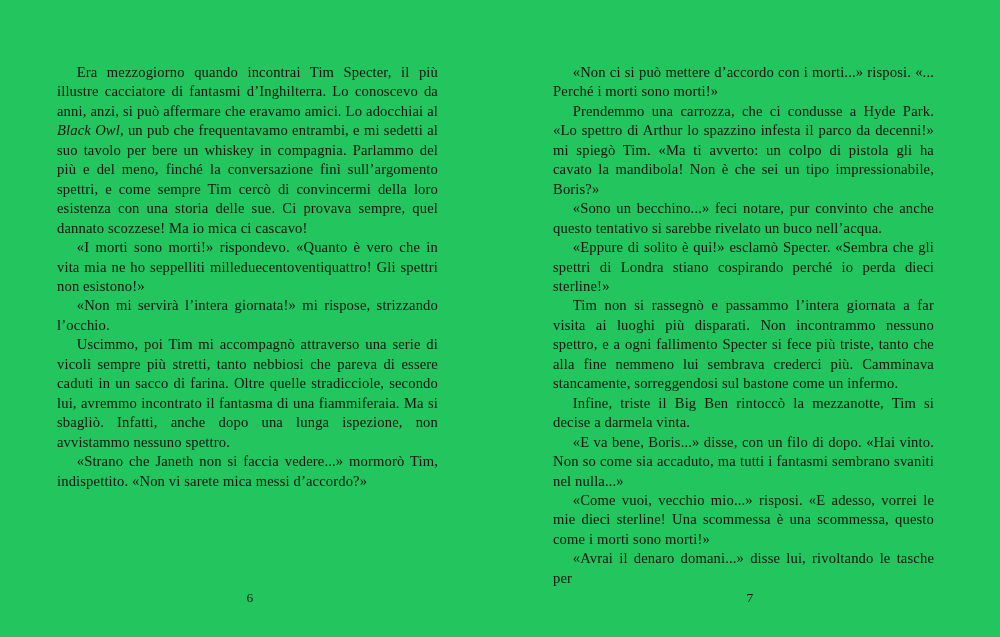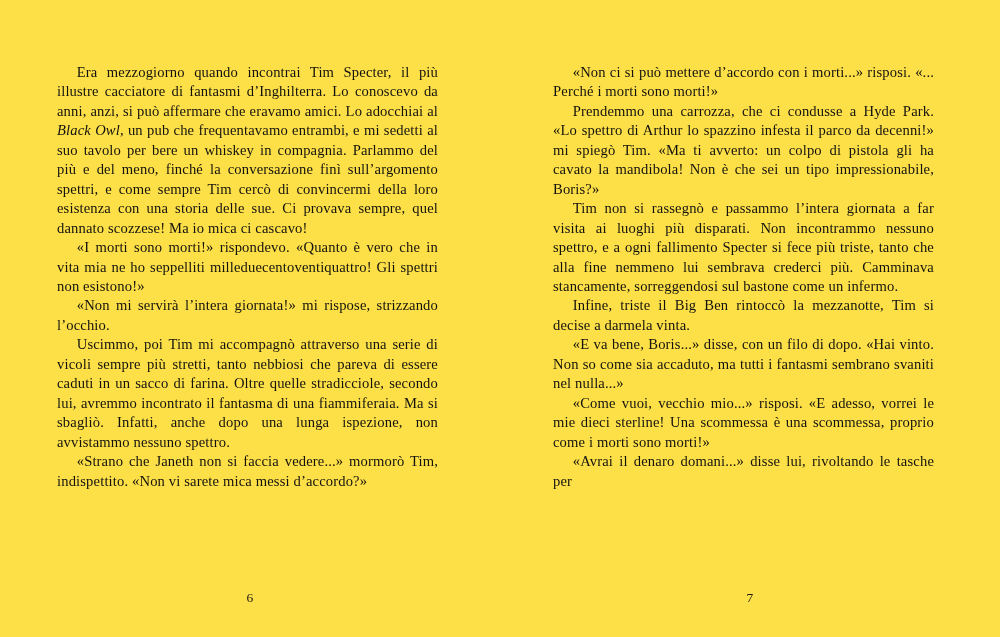--- a/index.html
+++ b/index.html
@@ -20,21 +20,21 @@
     position: absolute;
     inset: 0;
     display: flex;
     flex-direction: row;
   }
 
   .page {
     position: relative;
     width: 500px;
     height: 637px;
-    background: #fde047;
+    background: #22c55e;
   }
 
   .text-column {
     position: absolute;
     top: 63px;
     width: 381px;
     font-size: 14.6px;
     line-height: 19.45px;
     text-align: justify;
     text-justify: inter-word;
@@ -91,22 +91,24 @@
       <p>Uscimmo, poi Tim mi accompagnò attraverso una serie di vicoli sempre più stretti, tanto nebbiosi che pareva di essere caduti in un sacco di farina. Oltre quelle stradicciole, secondo lui, avremmo incontrato il fantasma di una fiammiferaia. Ma si sbagliò. Infatti, anche dopo una lunga ispezione, non avvistammo nessuno spettro.</p>
       <p>«Strano che Janeth non si faccia vedere...» mormorò Tim, indispettito. «Non vi sarete mica messi d’accordo?»</p>
     </div>
     <div class="folio">6</div>
   </div>
 
   <div class="page page-right">
     <div class="text-column">
       <p>«Non ci si può mettere d’accordo con i morti...» risposi. «... Perché i morti sono morti!»</p>
       <p>Prendemmo una carrozza, che ci condusse a Hyde Park. «Lo spettro di Arthur lo spazzino infesta il parco da decenni!» mi spiegò Tim. «Ma ti avverto: un colpo di pistola gli ha cavato la mandibola! Non è che sei un tipo impressionabile, Boris?»</p>
+      <p>«Sono un becchino...» feci notare, pur convinto che anche questo tentativo si sarebbe rivelato un buco nell’acqua.</p>
+      <p>«Eppure di solito è qui!» esclamò Specter. «Sembra che gli spettri di Londra stiano cospirando perché io perda dieci sterline!»</p>
       <p>Tim non si rassegnò e passammo l’intera giornata a far visita ai luoghi più disparati. Non incontrammo nessuno spettro, e a ogni fallimento Specter si fece più triste, tanto che alla fine nemmeno lui sembrava crederci più. Camminava stancamente, sorreggendosi sul bastone come un infermo.</p>
       <p>Infine, triste il Big Ben rintoccò la mezzanotte, Tim si decise a darmela vinta.</p>
       <p>«E va bene, Boris...» disse, con un filo di dopo. «Hai vinto. Non so come sia accaduto, ma tutti i fantasmi sembrano svaniti nel nulla...»</p>
-      <p>«Come vuoi, vecchio mio...» risposi. «E adesso, vorrei le mie dieci sterline! Una scommessa è una scommessa, proprio come i morti sono morti!»</p>
+      <p>«Come vuoi, vecchio mio...» risposi. «E adesso, vorrei le mie dieci sterline! Una scommessa è una scommessa, questo come i morti sono morti!»</p>
       <p>«Avrai il denaro domani...» disse lui, rivoltando le tasche per</p>
     </div>
     <div class="folio">7</div>
   </div>
 
 </div>
 
 </body></html>

